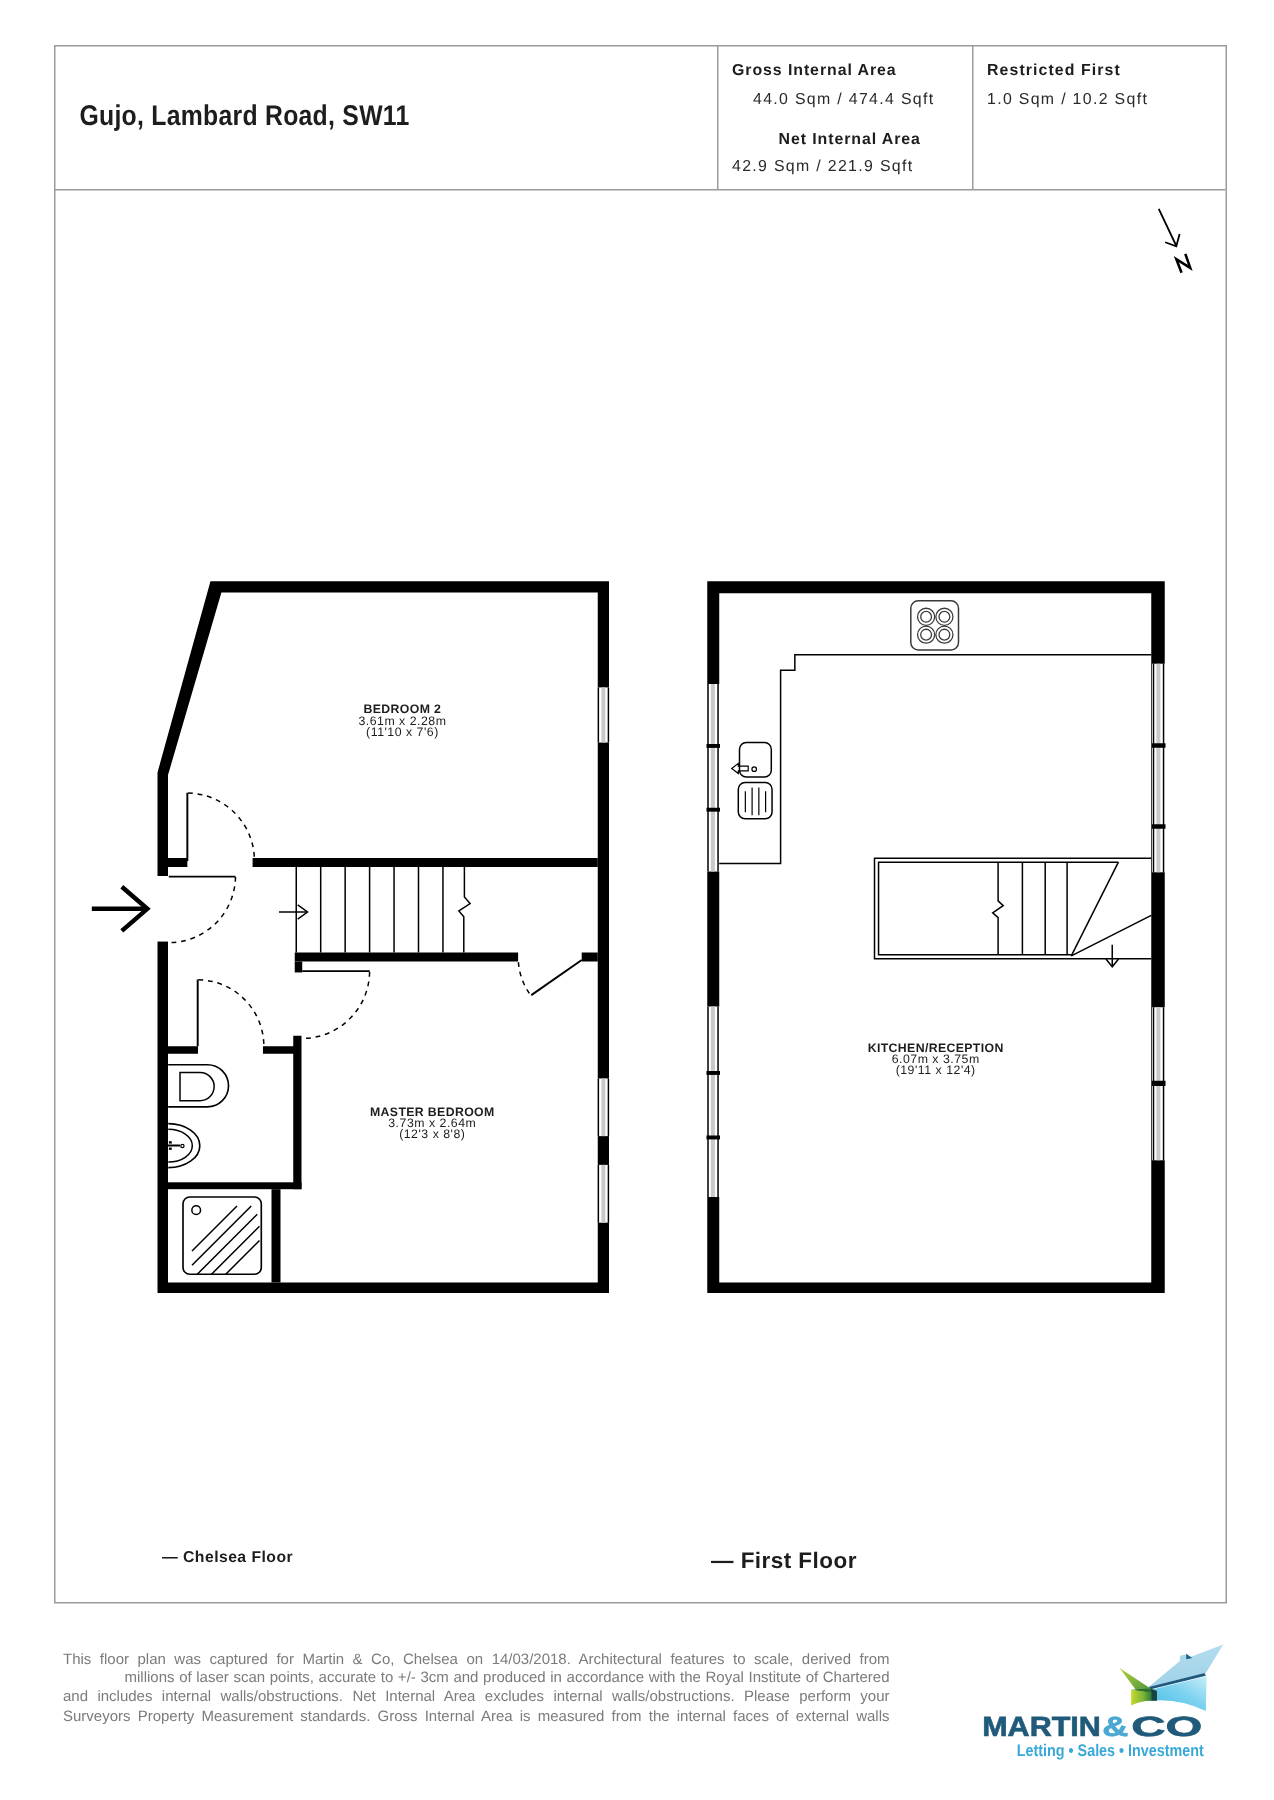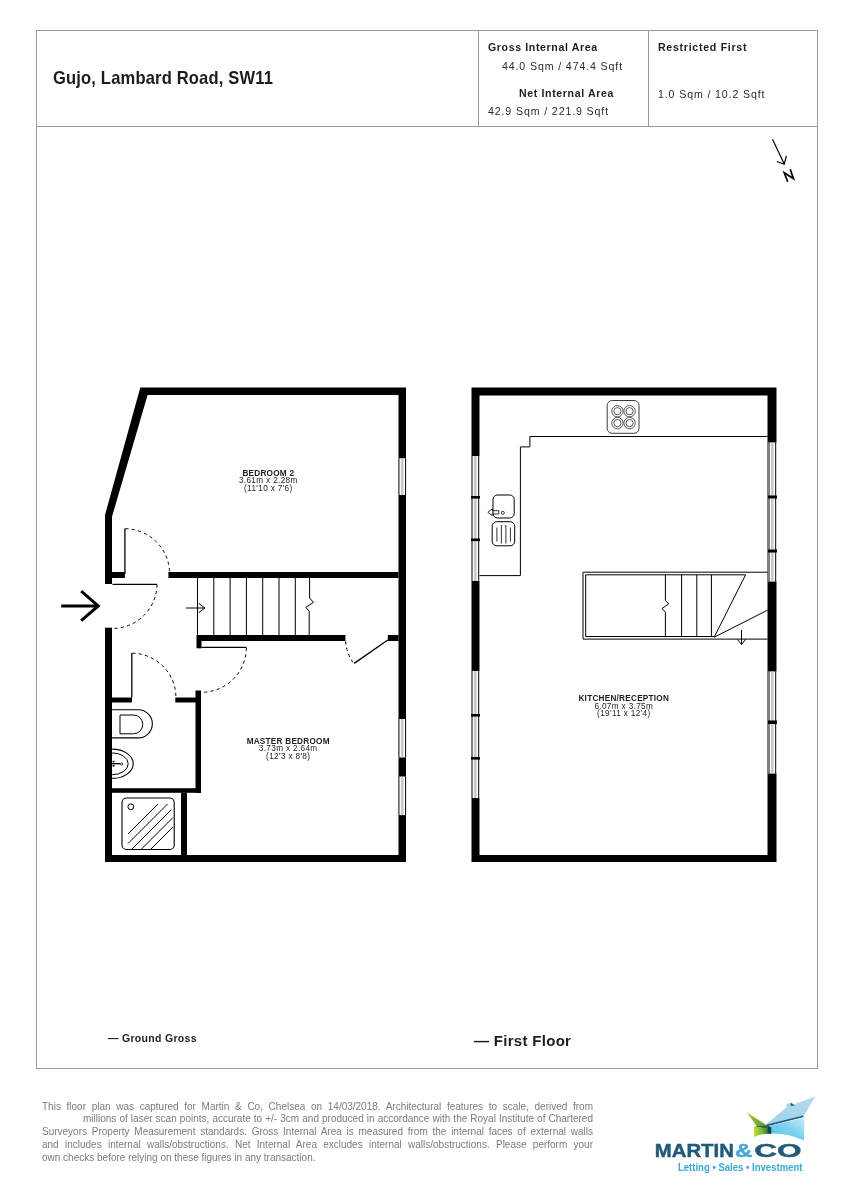--- a/index.html
+++ b/index.html
@@ -24,23 +24,23 @@
 <div class="abs" style="left:488px;top:40.5px;font-size:10.6px;font-weight:bold;color:#1d1d1d;letter-spacing:0.62px;">Gross Internal Area</div>
 
 <div class="abs" style="left:502px;top:59.5px;font-size:10.6px;color:#2a2a2a;letter-spacing:0.88px;">44.0 Sqm / 474.4 Sqft</div>
 
 <div class="abs" style="left:488px;top:87px;font-size:10.6px;font-weight:bold;color:#1d1d1d;letter-spacing:0.62px;padding-left:31px;">Net Internal Area</div>
 
 <div class="abs" style="left:488px;top:104.5px;font-size:10.6px;color:#2a2a2a;letter-spacing:0.88px;">42.9 Sqm / 221.9 Sqft</div>
 
 <div class="abs" style="left:658px;top:40.5px;font-size:10.6px;font-weight:bold;color:#1d1d1d;letter-spacing:0.72px;">Restricted First</div>
 
-<div class="abs" style="left:658px;top:59.5px;font-size:10.6px;color:#2a2a2a;letter-spacing:0.88px;margin-top:28px;">1.0 Sqm / 10.2 Sqft</div>
-
-<div class="abs" style="left:108px;top:1032px;font-size:10.5px;font-weight:bold;color:#1d1d1d;letter-spacing:0.3px;">— Ground Gross</div>
+<div class="abs" style="left:658px;top:59.5px;font-size:10.6px;color:#2a2a2a;letter-spacing:0.88px;">1.0 Sqm / 10.2 Sqft</div>
+
+<div class="abs" style="left:108px;top:1032px;font-size:10.5px;font-weight:bold;color:#1d1d1d;letter-spacing:0.3px;">— Chelsea Floor</div>
 
 <div class="abs" style="left:474px;top:1032px;font-size:15px;font-weight:bold;color:#1d1d1d;letter-spacing:0.3px;">— First Floor</div>
 
 <svg class="abs" style="left:0;top:0;" width="849" height="1200" viewBox="0 0 849 1200">
 
 <path fill="#000" fill-rule="evenodd" d="M140.3,387.5 L406,387.5 L406,862 L105,862 L105,515 Z M147.6,395 L398.5,395 L398.5,855 L112,855 L112,516.7 Z"></path>
 
 <rect x="104.4" y="584" width="8.4" height="43.7" fill="#fff"></rect>
 
 <path d="M112.5,584.4 L157,584.4" stroke="#000" stroke-width="1.3" fill="none"></path>
@@ -230,23 +230,22 @@
 <g stroke="#000" fill="none">
   <path stroke-width="1.2" d="M772.5,139.3 L784,163.5"></path>
   <path stroke-width="1.2" d="M786.4,156 L784.2,164.2 L776.8,161.5"></path>
   <path stroke-width="1.7" d="M787.7,181.8 L784.2,172.7 L793.5,178.6 L790.2,169.2"></path>
 </g>
 </svg>
 
 <div class="abs" style="left:42px;top:1100.5px;width:551px;font-size:10px;color:#7b7b7b;line-height:12.75px;">
   <div style="text-align:justify;text-align-last:justify;">This floor plan was captured for Martin &amp; Co, Chelsea on 14/03/2018. Architectural features to scale, derived from</div>
   <div style="text-align:justify;text-align-last:justify;padding-left:41px;">millions of laser scan points, accurate to +/- 3cm and produced in accordance with the Royal Institute of Chartered</div>
+  <div style="text-align:justify;text-align-last:justify;">and includes internal walls/obstructions. Net Internal Area excludes internal walls/obstructions. Please perform your</div>
   <div style="text-align:justify;text-align-last:justify;">Surveyors Property Measurement standards. Gross Internal Area is measured from the internal faces of external walls</div>
-  <div style="text-align:justify;text-align-last:justify;">and includes internal walls/obstructions. Net Internal Area excludes internal walls/obstructions. Please perform your</div>
-  <div>own checks before relying on these figures in any transaction.</div>
 </div>
 
 </div>
 
 <svg class="abs" style="left:645px;top:1085px;" width="180" height="100" viewBox="0 0 180 100">
 <defs>
 <linearGradient id="lgBody" x1="0" y1="1" x2="1" y2="0">
   <stop offset="0" stop-color="#45bce5"></stop>
         <stop offset="0.55" stop-color="#7dd2ef"></stop>
         <stop offset="1" stop-color="#c8ecf8"></stop>

